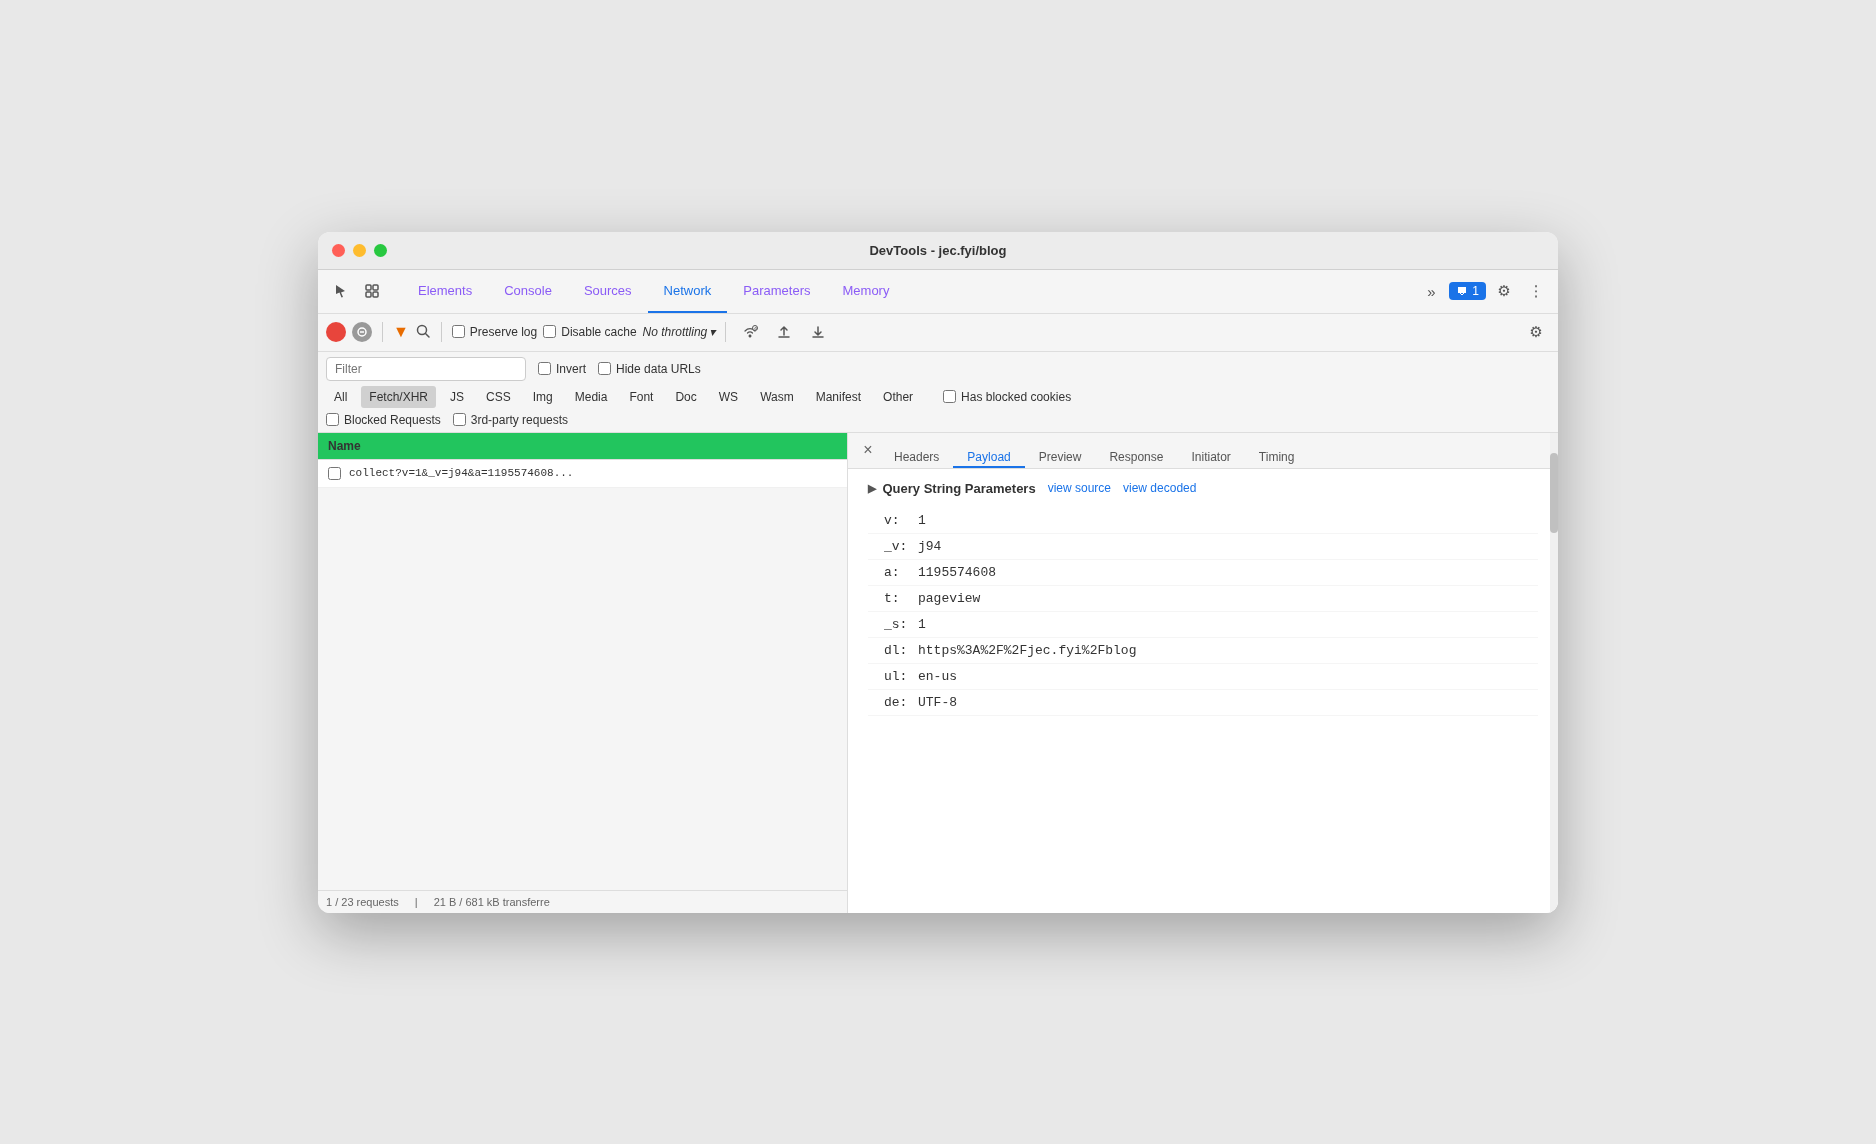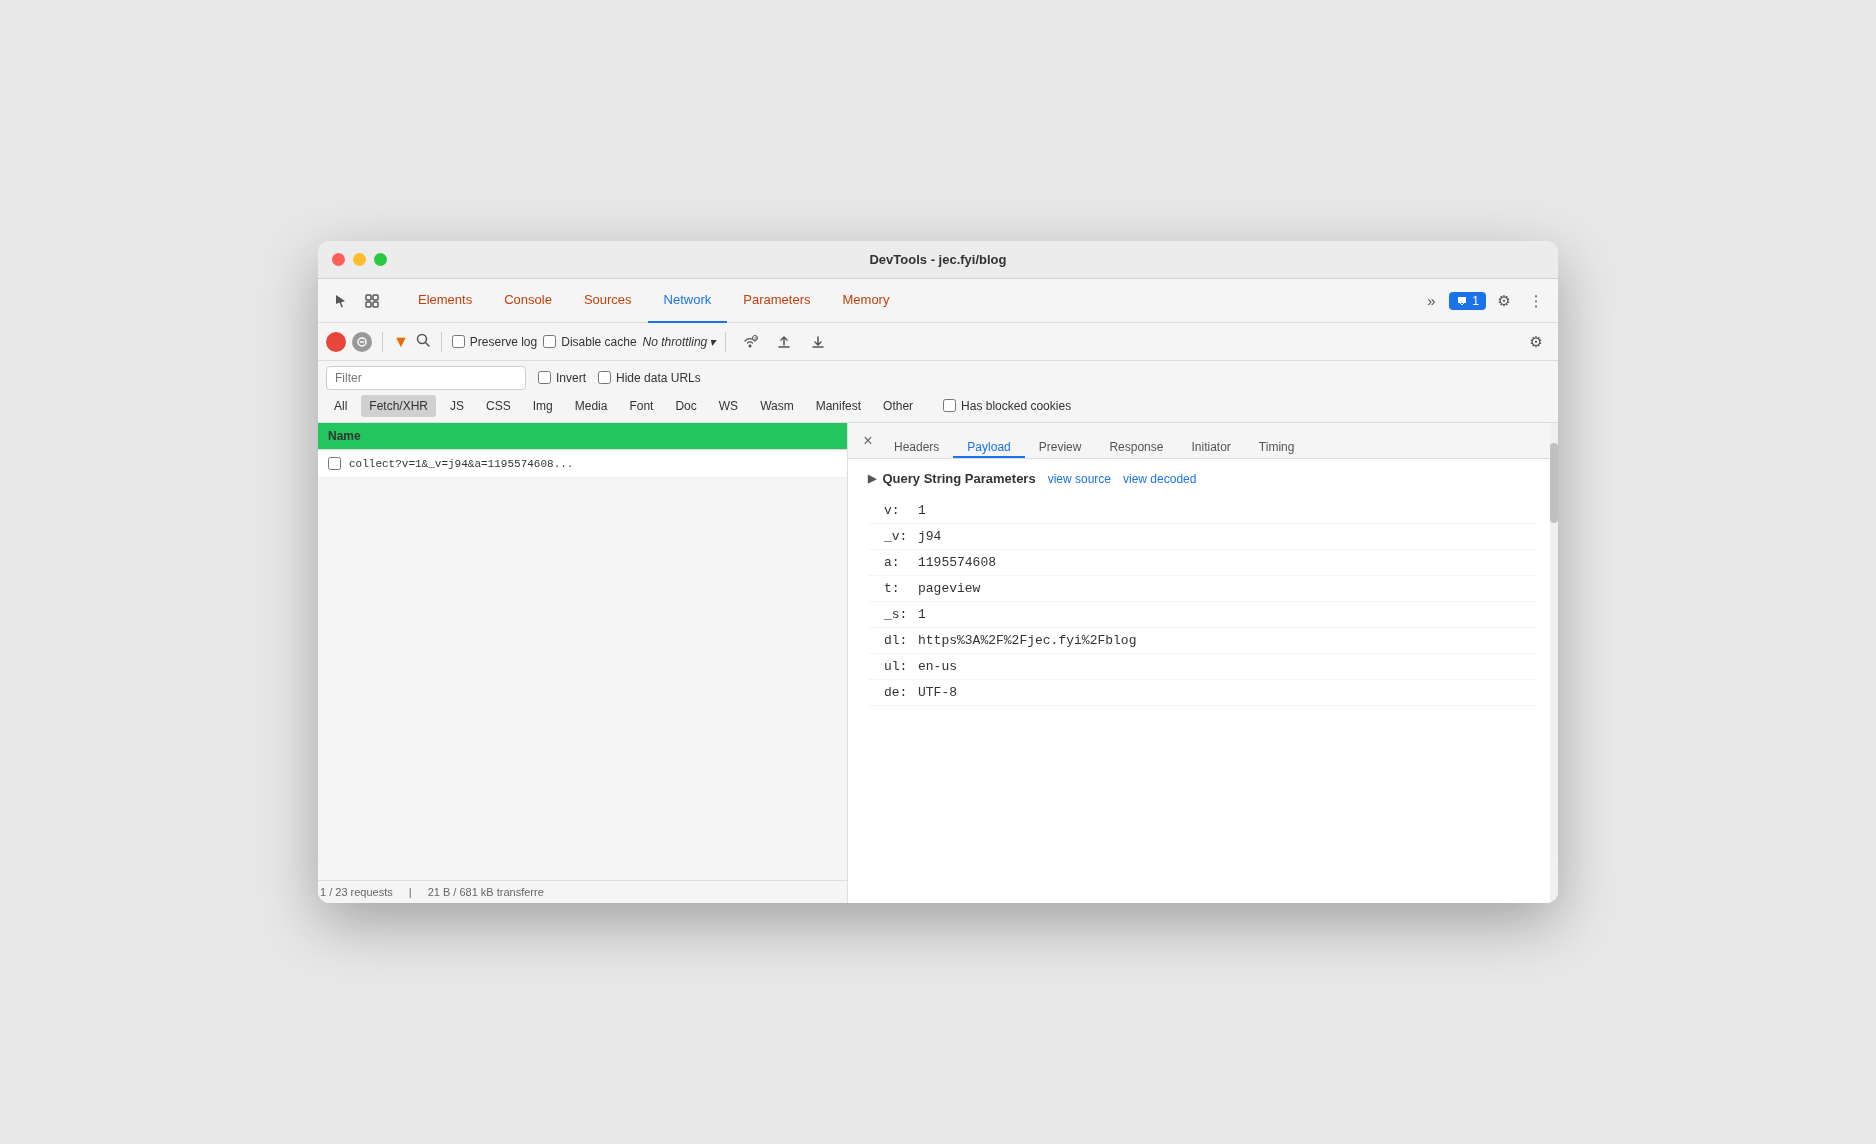--- a/index.html
+++ b/index.html
@@ -77,21 +77,21 @@
       display: flex;
       gap: 0;
       flex: 1;
     }
     .nav-tab {
       padding: 0 16px;
       height: 44px;
       display: flex;
       align-items: center;
       font-size: 13px;
-      color: #c2410c;
+      color: #8b5cf6;
       cursor: pointer;
       border-bottom: 2px solid transparent;
       white-space: nowrap;
     }
     .nav-tab.active {
       color: #1a73e8;
       border-bottom: 2px solid #1a73e8;
       font-weight: 500;
     }
     .nav-icons-right {
@@ -244,21 +244,21 @@
       overflow: hidden;
       text-overflow: ellipsis;
       white-space: nowrap;
     }
     .requests-list {
       flex: 1;
       overflow-y: auto;
     }
     .status-bar {
       border-top: 1px solid #ddd;
-      padding: 5px 2px;
+      padding: 5px 8px;
       font-size: 11px;
       color: #666;
       background: #f5f5f5;
       display: flex;
       gap: 16px;
     }
     .detail-panel {
       flex: 1;
       display: flex;
       flex-direction: column;
@@ -534,20 +534,30 @@
         <span>Manifest</span>
       </button>
       <button class="filter-type-btn">
         <span>Other</span>
       </button>
       <label class="toolbar-checkbox" style="margin-left: 16px;">
         <input type="checkbox" style="">
         <span>Has blocked cookies</span>
       </label>
     </div>
+    <div class="filter-row3">
+      <label class="toolbar-checkbox">
+        <input type="checkbox" style="">
+        <span>Blocked Requests</span>
+      </label>
+      <label class="toolbar-checkbox">
+        <input type="checkbox" style="">
+        <span>3rd-party requests</span>
+      </label>
+    </div>
   </div>
 
   <div class="main-content">
 
     <div class="requests-panel">
       <div class="requests-header">
         <span>Name</span>
       </div>
       <div class="requests-list">
         <div class="request-row">

